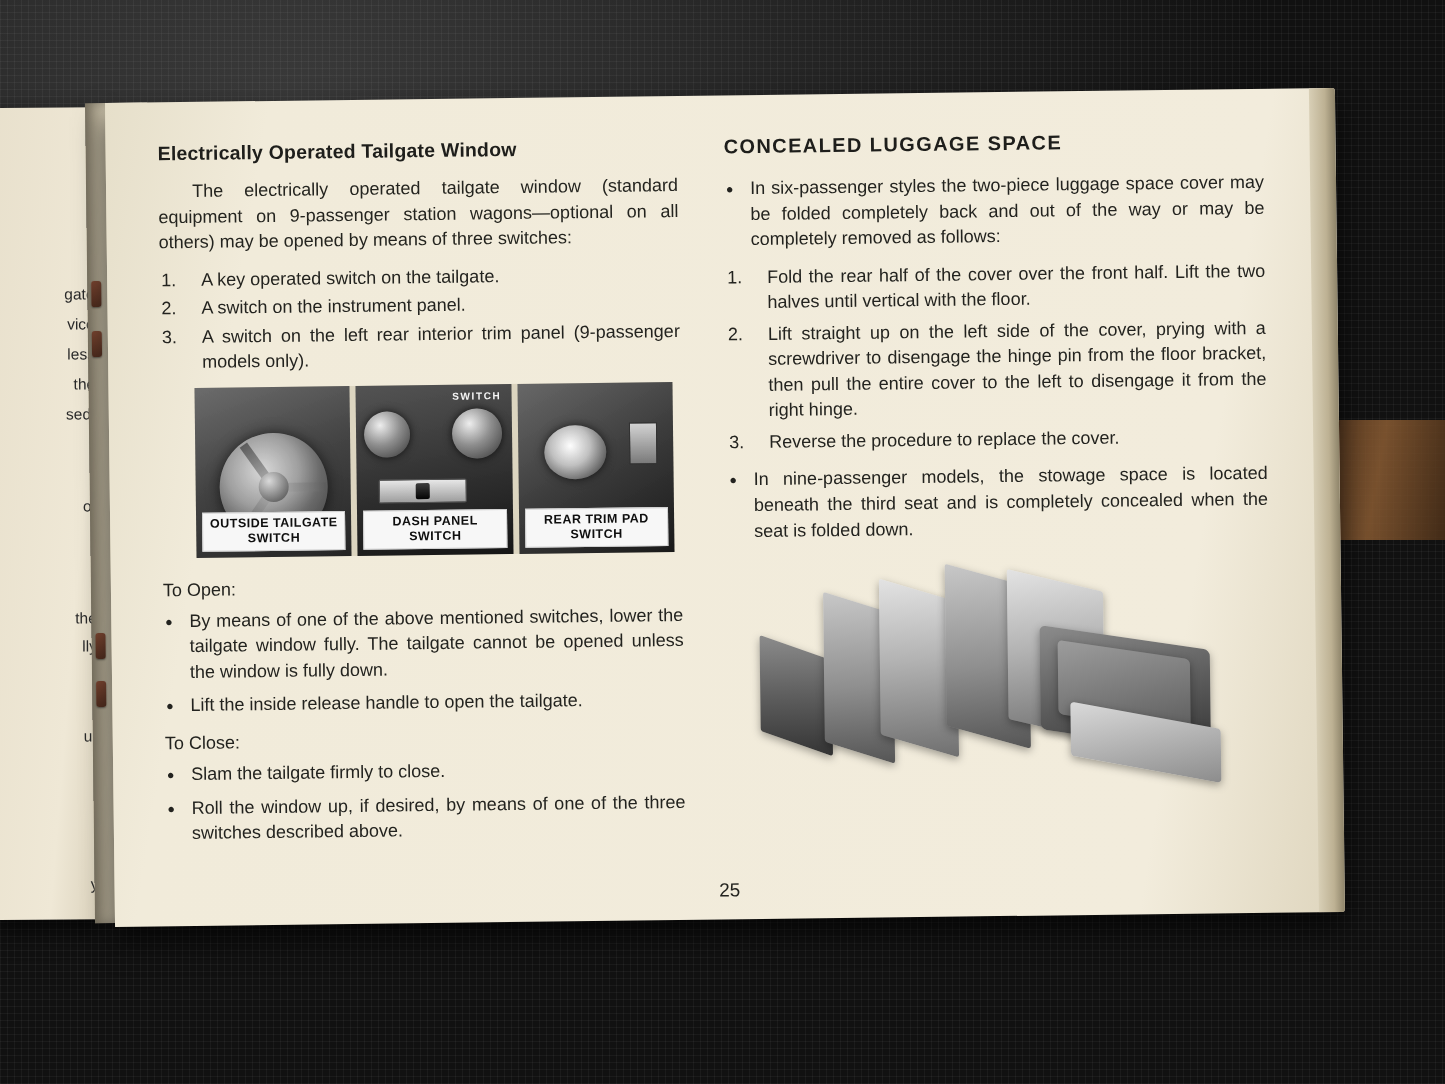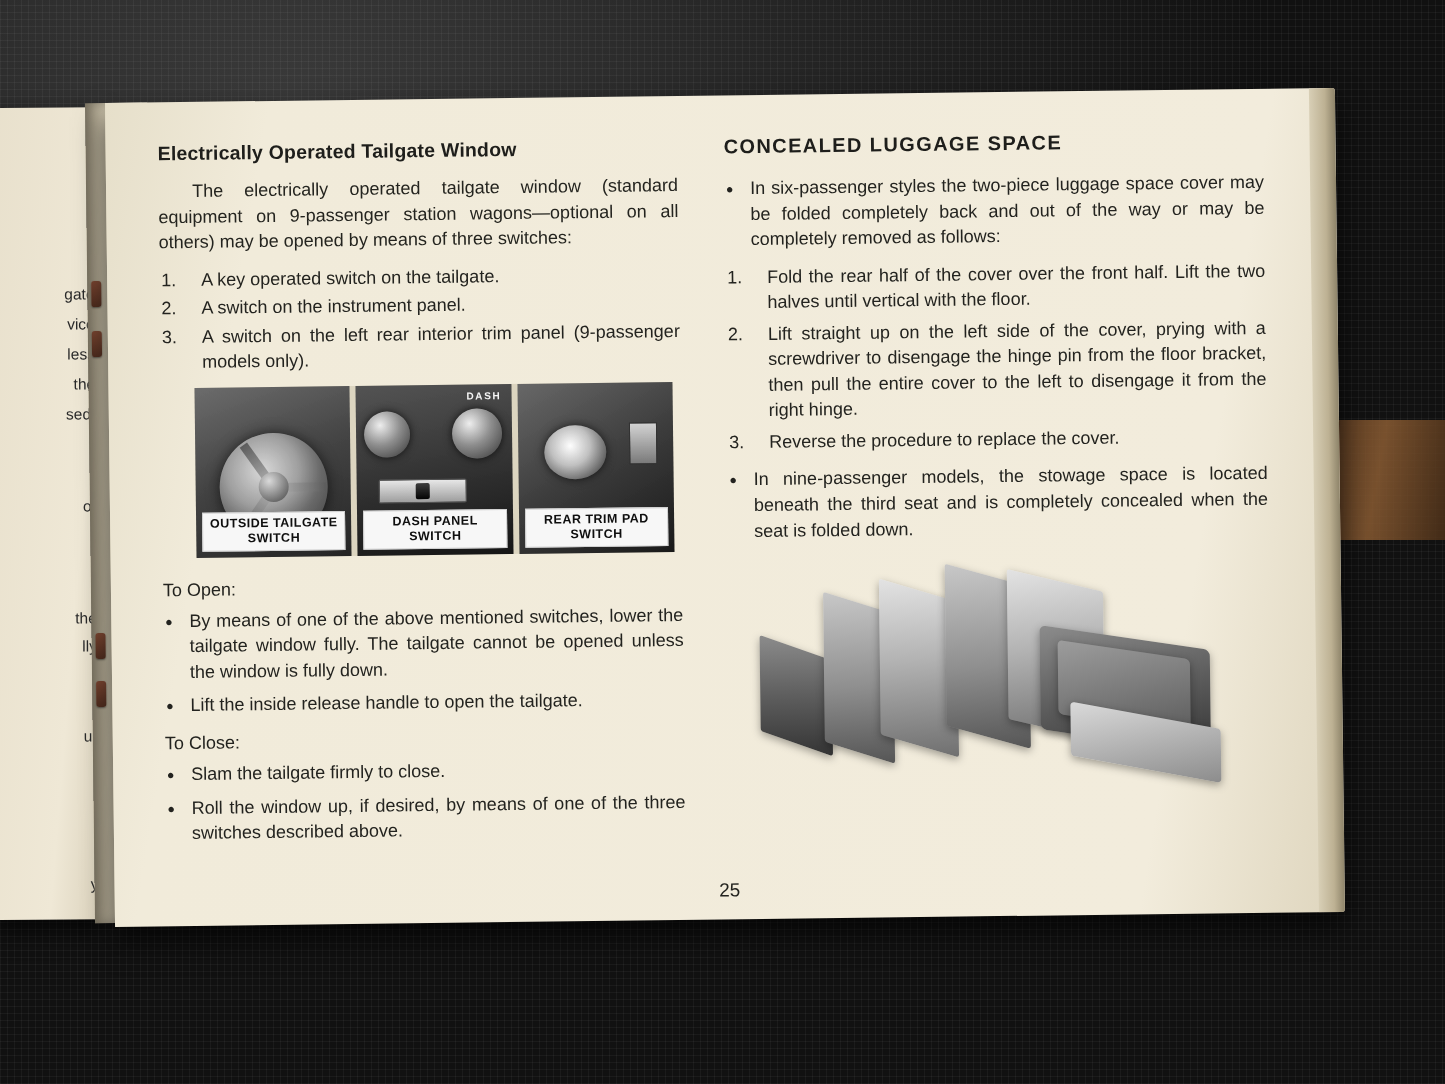--- a/index.html
+++ b/index.html
@@ -394,21 +394,21 @@
             <div class="photo ph1">
               <div class="wheel">
                 <div class="spoke" style="transform: rotate(0deg);"></div>
                 <div class="spoke" style="transform: rotate(125deg);"></div>
                 <div class="spoke" style="transform: rotate(235deg);"></div>
               </div>
               <div class="cap">OUTSIDE TAILGATE SWITCH</div>
             </div>
 
             <div class="photo ph2">
-              <div class="wiperlbl">DASH</div>
+              <div class="wiperlbl">SWITCH</div>
               <div class="knob" style="left:8px; top:26px; width:46px; height:46px;"></div>
               <div class="knob" style="right:10px; top:24px; width:50px; height:50px;"></div>
               <div class="switchplate"></div>
 
               <div class="cap">DASH PANEL SWITCH</div>
             </div>
 
             <div class="photo ph3">
               <div class="rocker"></div>
               <div class="plate3"></div>

